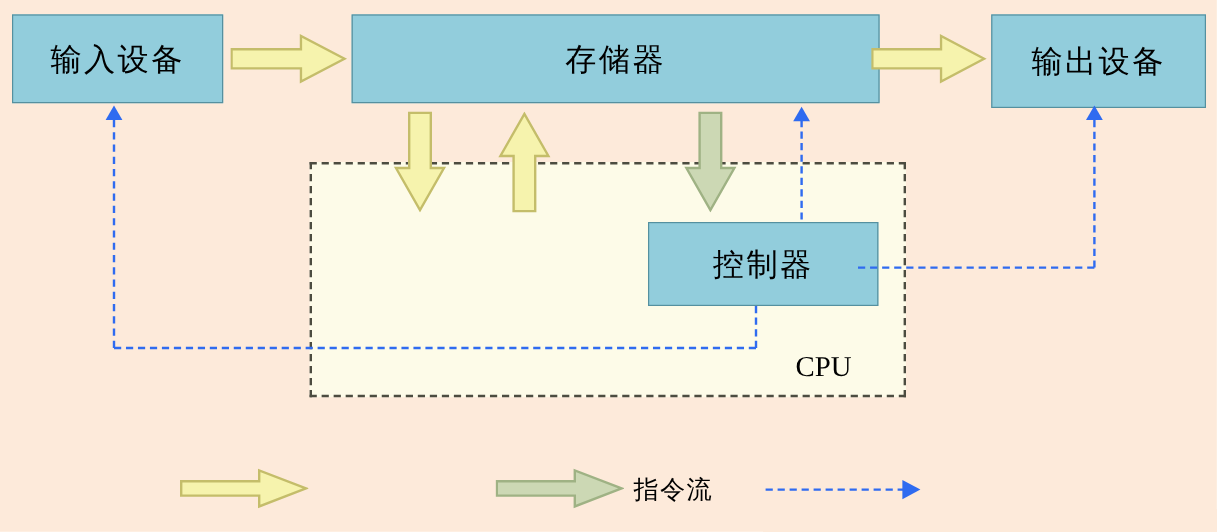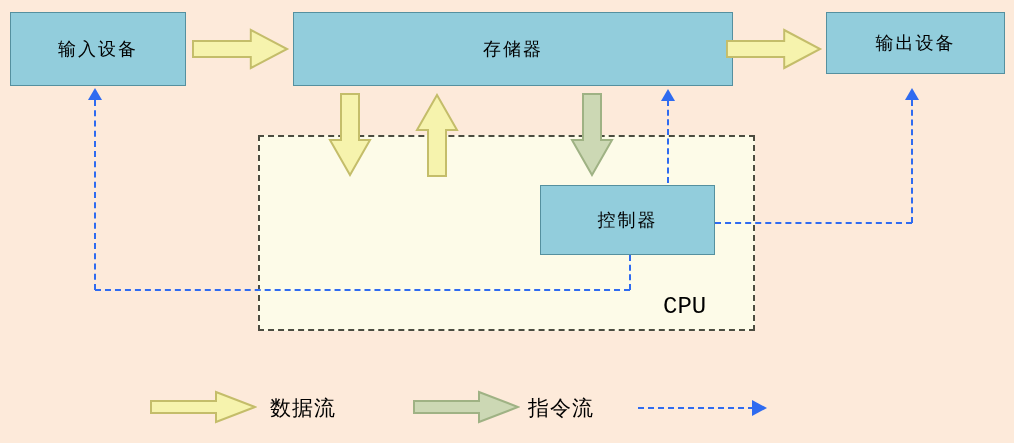--- a/index.html
+++ b/index.html
@@ -8,38 +8,38 @@
     position:relative;
     width:1014px;height:443px;
     background:var(--page-bg,#fdeada);
     overflow:hidden;
   }
   .box{
     position:absolute;
     background:var(--box-fill,#92cddc);
     border:1px solid var(--box-border,#55909f);
     display:flex;align-items:center;justify-content:center;
-    font-size:18px;color:#000;
+    font-size:26px;color:#000;
     letter-spacing:2px;
     box-sizing:border-box;
   }
   .box-input{left:10px;top:12px;width:176px;height:74px;}
   .box-memory{left:293px;top:12px;width:440px;height:74px;}
-  .box-output{left:826px;top:12px;width:179px;height:62px;}
+  .box-output{left:826px;top:12px;width:179px;height:78px;}
   .box-alu{left:293px;top:185px;width:177px;height:70px;}
-  .box-controller{left:540px;top:185px;width:175px;height:70px;}
+  .box-controller{left:540px;top:185px;width:192px;height:70px;}
   .cpu-region{
     position:absolute;left:258px;top:135px;width:497px;height:196px;
     background:var(--cpu-bg,#fdfbe8);
     border:2px dashed var(--cpu-border,#4c4c40);
     box-sizing:border-box;
   }
   .cpu-label{
     position:absolute;left:403px;top:156px;
-    font-size:24px;color:#000;font-family:Liberation Mono, monospace;
+    font-size:24px;color:#000;
   }
   .blockarrow{position:absolute;}
   .blockarrow svg{display:block;width:100%;height:100%;}
   svg polygon{stroke-width:2;stroke-linejoin:miter;}
   .fill-data polygon{fill:var(--data-arrow-fill,#f6f3ad);stroke:var(--data-arrow-stroke,#c4bd6a);}
   .fill-instr polygon{fill:var(--instr-arrow-fill,#ccd8b4);stroke:var(--instr-arrow-stroke,#9fb284);}
   .arr-h1{left:192px;top:27px;width:98px;height:44px;}
   .arr-h2{left:726px;top:27px;width:97px;height:44px;}
   .arr-down1{left:328px;top:93px;width:44px;height:84px;}
   .arr-up1{left:415px;top:93px;width:44px;height:84px;}
@@ -139,21 +139,20 @@
   <div class="dash-v ctrl-in-v1"></div>
   <div class="dash-h ctrl-in-h"></div>
   <div class="dash-v ctrl-in-v2"></div>
   <div class="head-up hu-in"></div>
 
   <div class="blockarrow fill-data legend-arrow-data">
     <svg viewBox="0 0 107 34" preserveAspectRatio="none">
         <polygon points="1,11 66,11 66,2 105,17 66,32 66,23 1,23"></polygon>
       </svg>
   </div>
-  <span class="legend-label lbl-data">数据流</span>
 
   <div class="blockarrow fill-instr legend-arrow-instr">
     <svg viewBox="0 0 107 34" preserveAspectRatio="none">
         <polygon points="1,11 66,11 66,2 105,17 66,32 66,23 1,23"></polygon>
       </svg>
   </div>
   <span class="legend-label lbl-instr">指令流</span>
 
   <div class="dash-h legend-dash"></div>
   <div class="head-right legend-head"></div>

